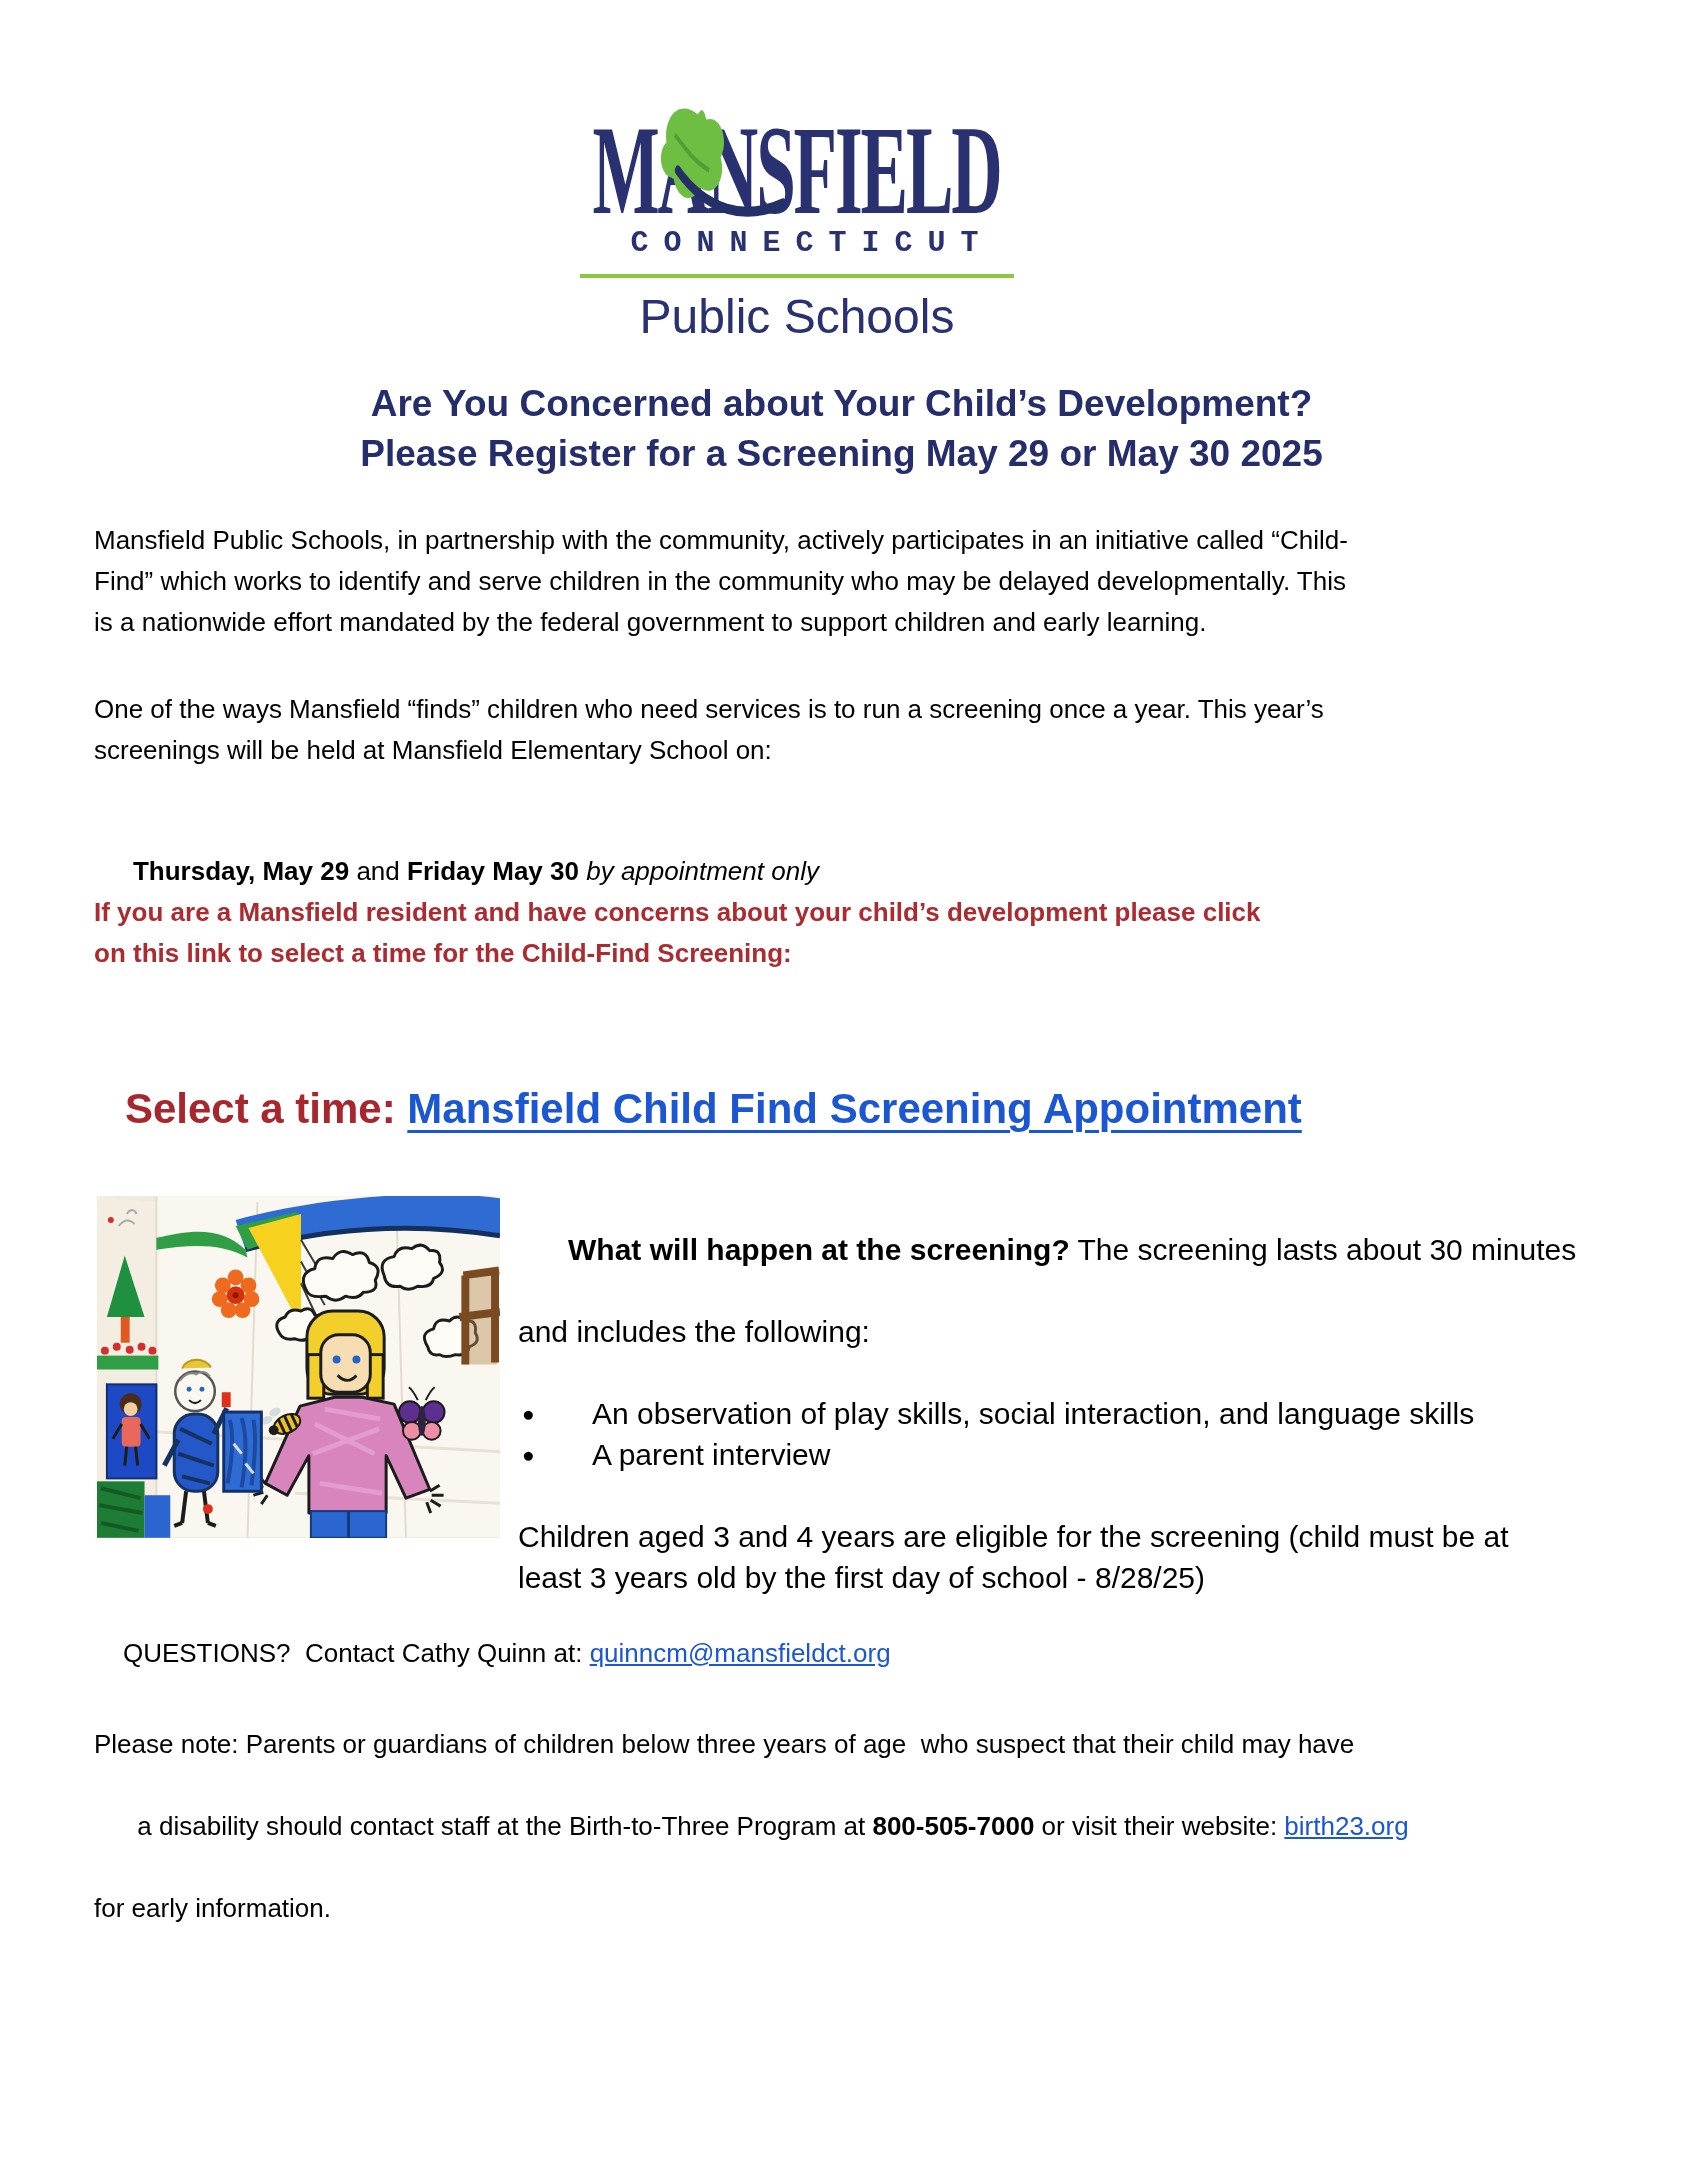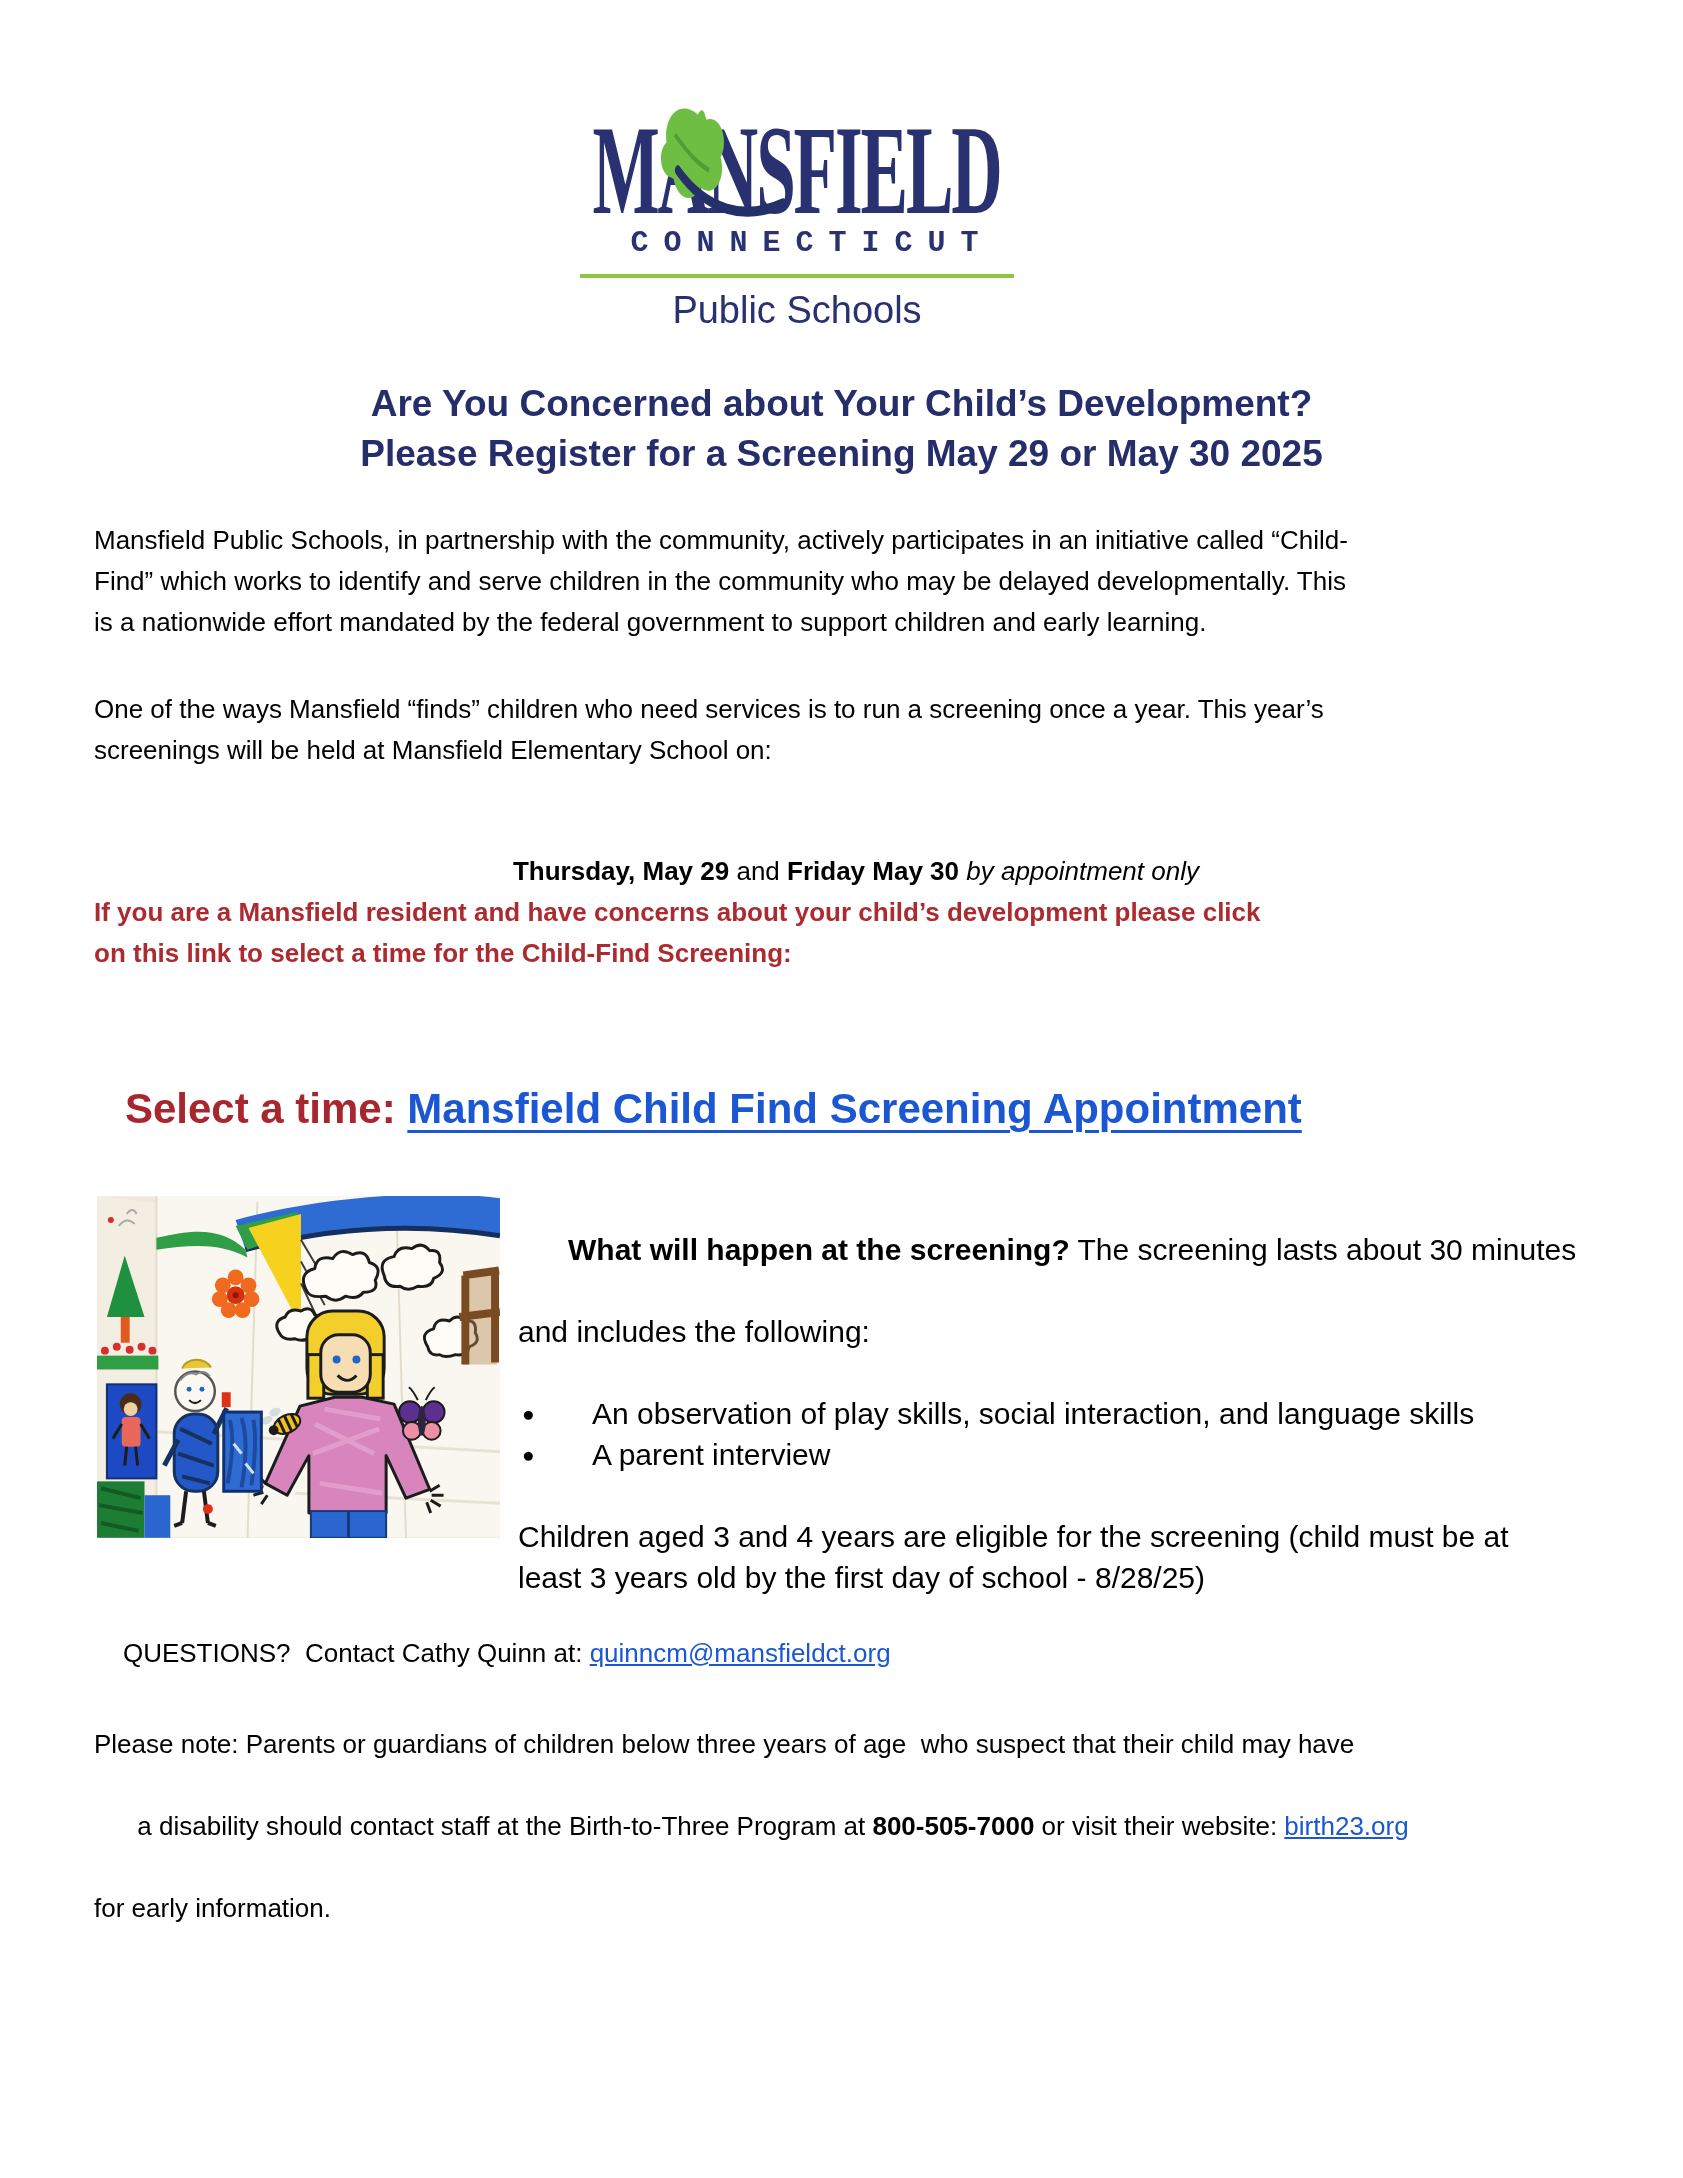--- a/index.html
+++ b/index.html
@@ -11,29 +11,29 @@
   .logo{left:0;top:99px;width:1594px;height:238px;text-align:center;}
   .logo-row{position:absolute;left:0;width:100%;text-align:center;}
   .wordmark{position:relative;display:inline-block;font-family:"Liberation Serif",serif;
             font-weight:bold;font-size:99px;line-height:99px;color:#2a3170;
             letter-spacing:-3px;transform:scale(0.72,1.28);transform-origin:50% 0;}
   .leaf-svg{position:absolute;left:85px;top:-10px;pointer-events:none;}
   .connecticut{top:127px;font-size:30px;font-weight:bold;color:#2a3170;
                letter-spacing:15px;padding-left:15px;font-family:Liberation Mono, monospace;}
   .logo-rule{position:absolute;top:175px;left:50%;transform:translateX(-50%);
              width:434px;height:4px;background:#8dc63f;}
-  .tagline{top:190px;font-size:38px;color:#2a3170;}
+  .tagline{top:190px;font-size:48px;color:#2a3170;}
 
   
   .heading{top:379px;left:0;width:1683px;text-align:center;color:#252e6b;
            font-weight:bold;font-size:37px;line-height:50px;}
   .bodytext{font-size:26px;line-height:41px;}
   .p1{top:520px;left:94px;width:1525px;}
   .p2{top:689px;left:94px;width:1525px;}
-  .schedule{top:810px;left:94px;width:1495px;text-align:center;white-space:pre-wrap;}
+  .schedule{top:810px;left:104px;width:1495px;text-align:left;white-space:pre-wrap;}
   .b{font-weight:bold;}
   .i{font-style:italic;}
   .cta{top:892px;left:94px;width:1530px;color:#ac2b30;font-weight:bold;}
   .selectline{top:1026px;left:0;width:1380px;text-align:center;font-size:42px;
               line-height:55px;font-weight:bold;white-space:pre-wrap;}
   .red{color:#a8262e;}
   .link{color:#1b57d2;text-decoration:underline;cursor:pointer;}
   .biglink{text-decoration-thickness:3px;text-underline-offset:7px;}
 
   

